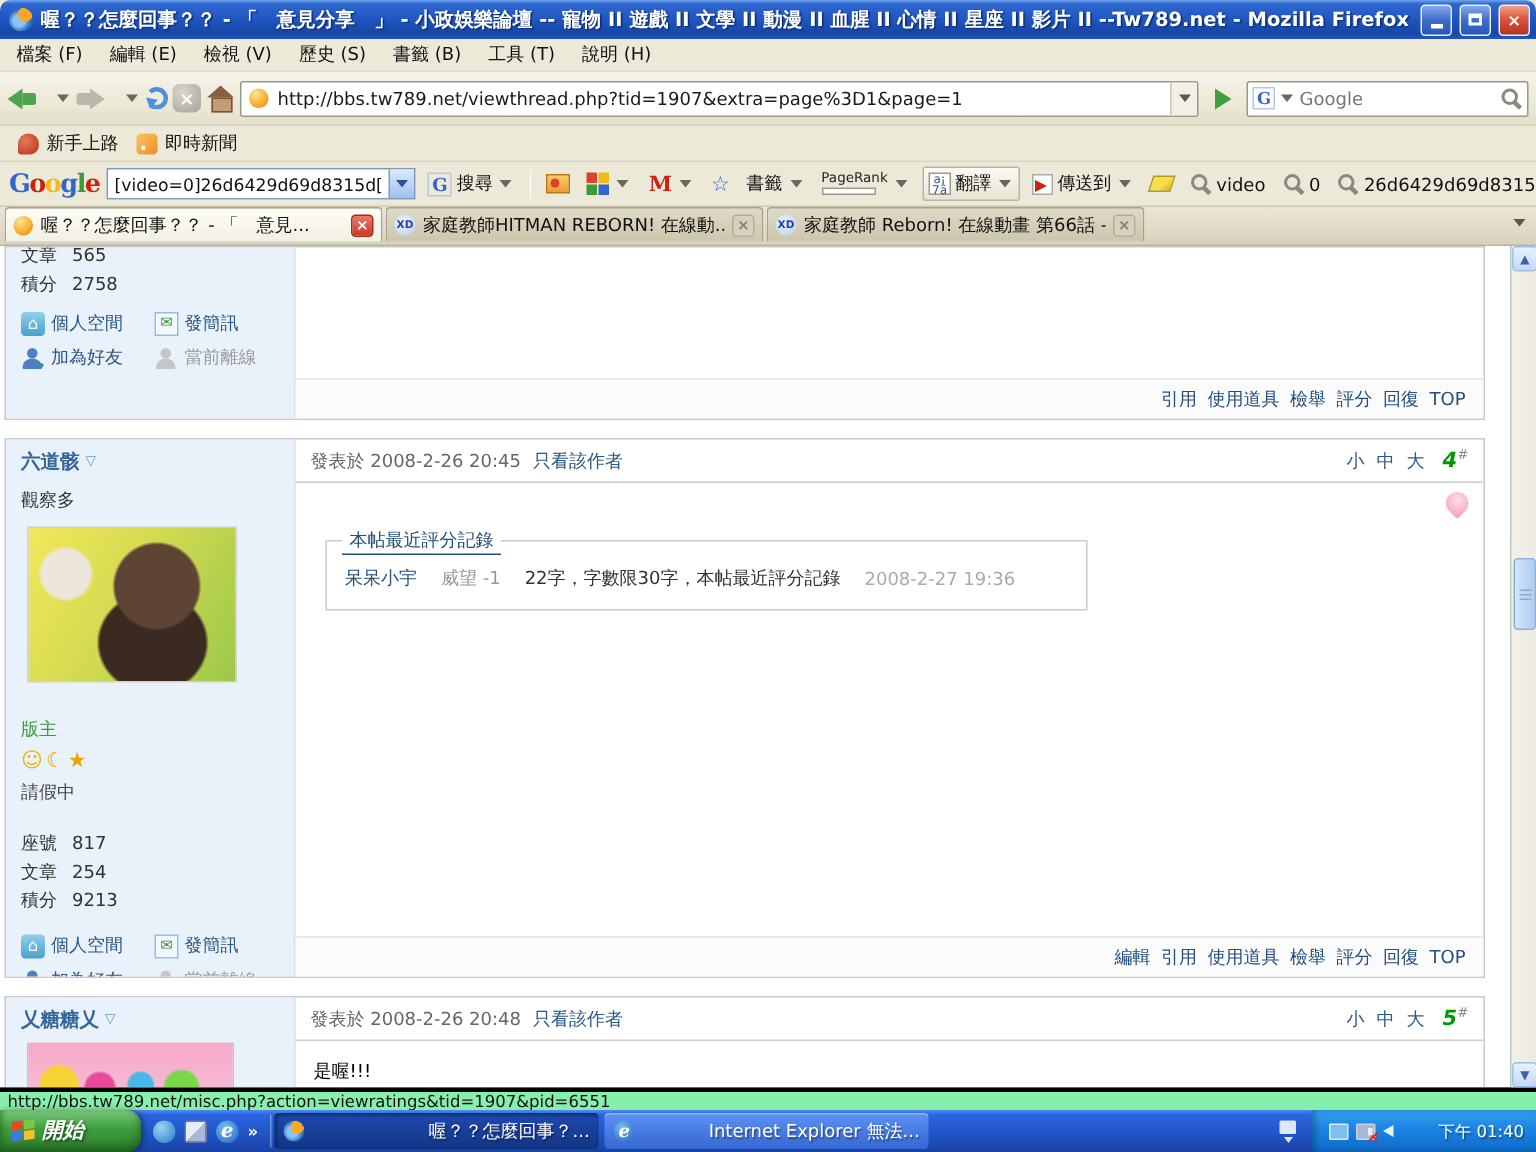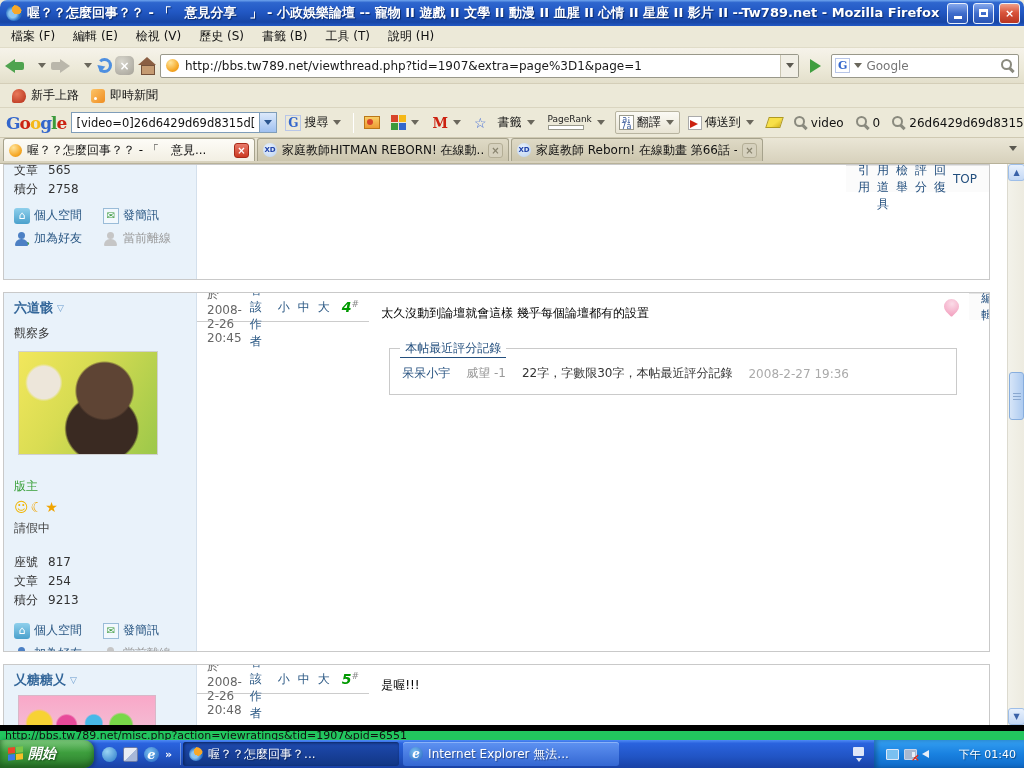--- a/index.html
+++ b/index.html
@@ -106,21 +106,21 @@
   .icon-xd { width:14px;height:14px;flex:0 0 14px;border-radius:50%;background:radial-gradient(circle at 40% 35%,#EAF2FC,#B9D0EE);color:#2244AA;font-size:7px;font-weight:bold;display:flex;align-items:center;justify-content:center; }
   .icon-xd::after { content:"XD"; }
   .tab-listdrop { margin-left:auto; width:18px; height:20px; display:flex; align-items:center; justify-content:center; }
   .tab-listdrop i { border-left:4px solid transparent;border-right:4px solid transparent;border-top:5px solid #5A5850; }
 
   
   .content { flex:1; display:flex; background:#15803d; overflow:hidden; min-height:0; }
   .pagearea { flex:1; overflow:hidden; padding:0 0 0 3px; background:#fff; }
   .post { display:flex; border:1px solid #C9C9C9; background:#fff; margin:0 17px 12px 0; overflow:hidden; }
   .post-side { width:193px; flex:0 0 193px; background:#E9F2FA; border-right:1px solid #D4E0EC; padding:6px 10px; }
-  .post-main { flex:1; display:flex; min-width:0; }
+  .post-main { flex:1; display:flex; flex-direction:column; min-width:0; }
   .post-header { height:29px; flex:0 0 29px; border-bottom:1px solid #CCC; display:flex; align-items:center; padding:0 10px; gap:8px; }
   .posted { color:#666; }
   .lnk { color:#2B5884; text-decoration:none; cursor:pointer; }
   .hdr-spacer { flex:1; }
   .floor { margin-left:4px; }
   .floor b { color:#090; font-size:14px; font-style:italic; }
   .floor sup { color:#888; font-size:9px; }
   .post-body { flex:1; padding:12px 12px; position:relative; color:#000; }
   .magic { position:absolute; top:6px; right:10px; width:15px; height:15px; border-radius:50% 50% 10% 50%;
     background:radial-gradient(circle at 40% 35%,#FBDCE8,#F29CBC); transform:rotate(45deg); }
@@ -157,42 +157,42 @@
   .plink .lbl { color:#2B5884; }
   .plink .lbl.gray { color:#999; }
   .icon-house { width:16px;height:16px;flex:0 0 16px;border-radius:3px;background:linear-gradient(180deg,#8FD0EC,#4AA0CC);color:#fff;display:flex;align-items:center;justify-content:center;font-size:11px; }
   .icon-envelope { width:16px;height:16px;flex:0 0 16px;background:#F2F8FD;border:1px solid #9ABCD8;color:#3C9A3C;display:flex;align-items:center;justify-content:center;font-size:10px; }
   .icon-user { width:16px;height:16px;flex:0 0 16px;position:relative; }
   .icon-user::before { content:"";position:absolute;top:1px;left:4px;width:7px;height:7px;border-radius:50%;background:#4C80C4; }
   .icon-user::after { content:"";position:absolute;bottom:1px;left:1px;width:13px;height:7px;border-radius:6px 6px 1px 1px;background:#4C80C4; }
   .icon-user.green-plus::before { box-shadow:6px 8px 0 -2px #3C9A3C; }
   .icon-user.gray::before,.icon-user.gray::after { background:#C6C6C6; }
 
-  .rating { margin:26px 0 0 8px; width:568px; border:1px solid #CACACA; position:relative; padding:16px 12px 12px; }
+  .rating { margin:26px 0 0 8px; width:508px; border:1px solid #CACACA; position:relative; padding:16px 12px 12px; }
   .rating-title { position:absolute; top:-9px; left:10px; background:#fff; padding:0 5px; color:#234F7E; border-bottom:1px solid #234F7E; }
   .rating-row { display:flex; align-items:center; gap:16px; white-space:nowrap; overflow:hidden; }
   .r-user { color:#234F7E; font-weight:normal; }
   .r-field { color:#999; }
   .r-reason { color:#333; }
   .r-time { color:#AAA; }
 
   
   .vscroll { width:17px; flex:0 0 17px; background:
       linear-gradient(90deg,#F3F2EA,#EDEBE0); border-left:1px solid #DCDACF; position:relative; }
   .sc-btn { position:absolute; left:0; width:17px; height:17px; background:linear-gradient(180deg,#E8F1FD,#C4D8F4);
      border:1px solid #9EBEE8; border-radius:3px; color:#3A62A8; font-size:8px; display:flex; align-items:center; justify-content:center; }
   .sc-up { top:0; }
   .sc-down { bottom:0; }
   .sc-thumb { position:absolute; left:1px; top:208px; width:15px; height:48px; border:1px solid #88AEDE; border-radius:3px;
      background:linear-gradient(90deg,#D6E5F8,#AECBF0); }
   .sc-thumb::after { content:""; position:absolute; left:3px; top:20px; width:8px; height:1px; background:#8AA8D0;
      box-shadow:0 3px 0 #8AA8D0, 0 6px 0 #8AA8D0; }
 
   
-  .statusbar { height:15px; flex:0 0 15px; background:#22c55e; border-top:6px solid #000000; display:flex; align-items:center; padding:0 5px; }
+  .statusbar { height:15px; flex:0 0 15px; background:#86efac; border-top:3px solid #000000; display:flex; align-items:center; padding:0 5px; }
   .status-text { font-size:11px; color:#111; white-space:nowrap; overflow:hidden; }
 
   
   .taskbar { height:28px; flex:0 0 28px; display:flex; align-items:stretch;
     background:linear-gradient(180deg,#4E8AF5 0%,#2A63DE 12%,#2154C4 60%,#1941A5 100%); }
   .startbtn { width:94px; flex:0 0 94px; display:flex; align-items:center; gap:5px; padding-left:8px;
     background:linear-gradient(180deg,#7CC97C 0%,#3D9E3D 45%,#2E7D2E 100%); border-radius:0 10px 10px 0;
     box-shadow:inset 0 -3px 6px #1E5E1E, 2px 0 4px rgba(0,0,0,.35); }
   .winflag { width:15px; height:14px; transform:skewY(-6deg); background:
       linear-gradient(#E8482A 0 0) 0 0/7px 6px no-repeat,
@@ -202,21 +202,21 @@
   .start-label { color:#fff; font-weight:bold; font-style:italic; font-size:14px; text-shadow:1px 1px 2px #1A4A1A; }
   .quicklaunch { display:flex; align-items:center; gap:6px; padding:0 8px; }
   .ql-icon { width:15px; height:15px; border-radius:50%; }
   .ql-globe { background:radial-gradient(circle at 35% 30%,#9AD4F4,#2878C8); }
   .ql-app { border-radius:2px; background:linear-gradient(135deg,#E8ECF4 50%,#A8B8D8 50%); border:1px solid #6A7AA8; }
   .ql-ie { color:#fff; font-family:"DejaVu Serif",serif; font-style:italic; font-weight:bold; font-size:13px; line-height:15px; text-align:center;
      background:radial-gradient(circle at 40% 35%,#7AC0F0,#2060C0); }
   .ql-more { color:#fff; font-size:11px; font-weight:bold; }
   .taskdivider { width:1px; background:rgba(255,255,255,.35); margin:3px 0; }
   .taskbtn { width:216px; flex:0 0 216px; margin:2px 2px; border-radius:3px; display:flex; align-items:center; gap:5px; padding:0 6px;
-    color:#fff; overflow:hidden; }
+    color:#fff; overflow:hidden;justify-content:space-between; }
   .taskbtn.active { background:linear-gradient(180deg,#1E4AB0,#123684); box-shadow:inset 1px 1px 3px #0A2258; }
   .taskbtn.idle { background:linear-gradient(180deg,#5E92F2,#3467D2); box-shadow:inset 0 1px 0 #8AB2F8; }
   .task-title { white-space:nowrap; overflow:hidden; font-size:12px; text-shadow:1px 1px 1px rgba(0,0,0,.4); }
   .task-fx { width:14px;height:14px;border-radius:50%;flex:0 0 14px;background:
       radial-gradient(circle at 66% 30%, #F7A82A 0 32%, transparent 34%),
       radial-gradient(circle at 42% 55%, #8CC6F0 0 30%, #2E74C8 60%, #144C96 100%); }
   .task-ie { width:14px;height:14px;border-radius:50%;flex:0 0 14px;color:#fff;font-family:"DejaVu Serif",serif;font-style:italic;font-weight:bold;
       font-size:12px;line-height:14px;text-align:center;background:radial-gradient(circle at 40% 35%,#7AC0F0,#2060C0); }
   .langzone { margin-left:auto; display:flex; flex-direction:column; align-items:center; justify-content:center; padding:0 10px; }
   .lang-icon { width:11px; height:9px; background:rgba(255,255,255,.85); border-radius:1px; }
@@ -504,21 +504,20 @@
             <span class="posted">發表於 2008-2-26 20:45</span>
             <span class="lnk">只看該作者</span>
             <span class="hdr-spacer"></span>
             <span class="lnk">小</span>
             <span class="lnk">中</span>
             <span class="lnk">大</span>
             <span class="floor"><b>4</b><sup>#</sup></span>
           </div>
           <div class="post-body">
             <span class="magic"></span>
-            <div class="post-text">太久沒動到論壇就會這樣 幾乎每個論壇都有的設置</div>
             <div class="rating">
               <div class="rating-title">本帖最近評分記錄</div>
               <div class="rating-row">
                 <span class="r-user">呆呆小宇</span>
                 <span class="r-field">威望 -1</span>
                 <span class="r-reason">22字，字數限30字，本帖最近評分記錄</span>
                 <span class="r-time">2008-2-27 19:36</span>
               </div>
             </div>
           </div>

